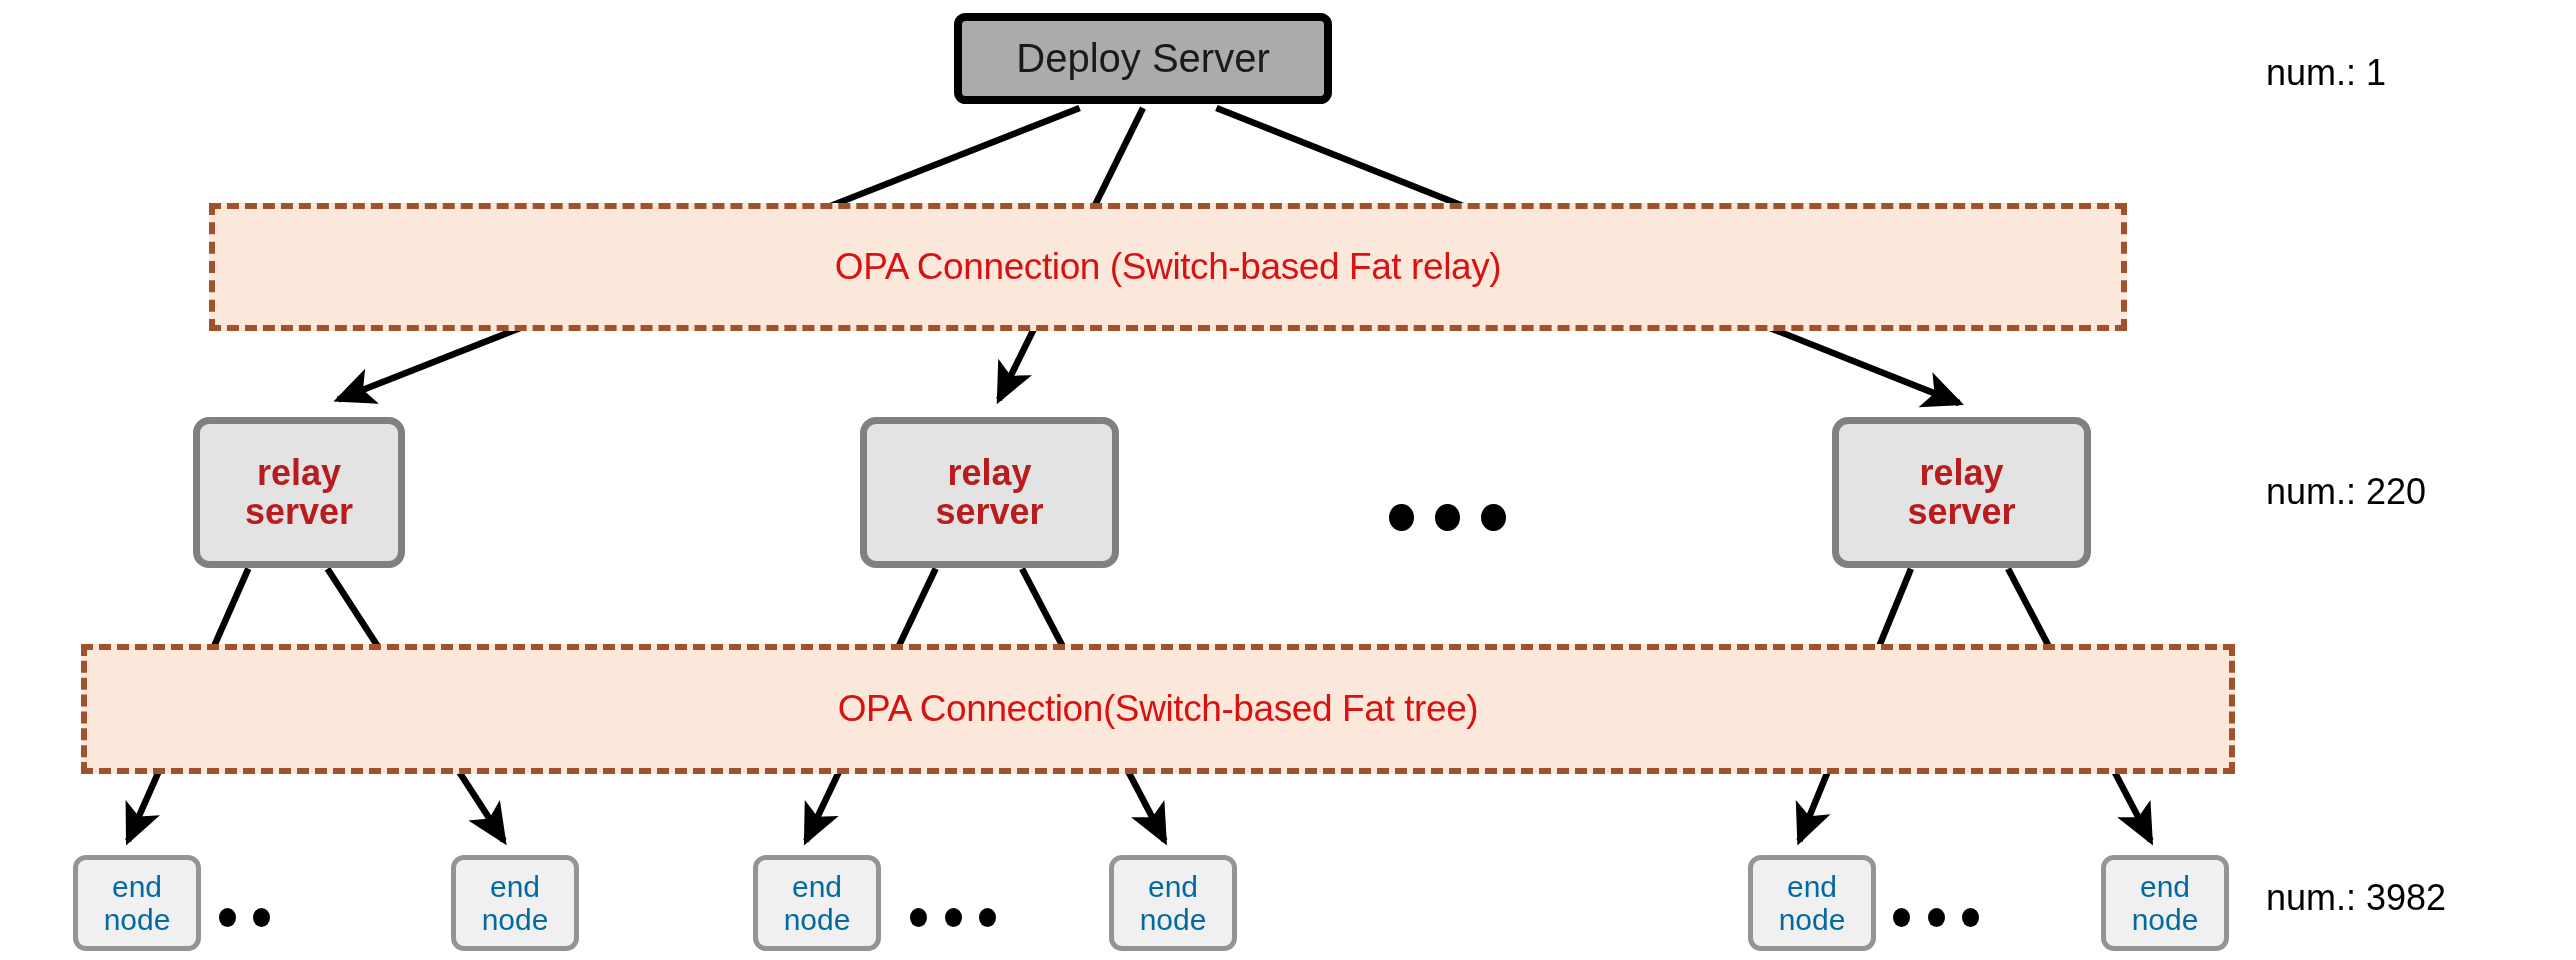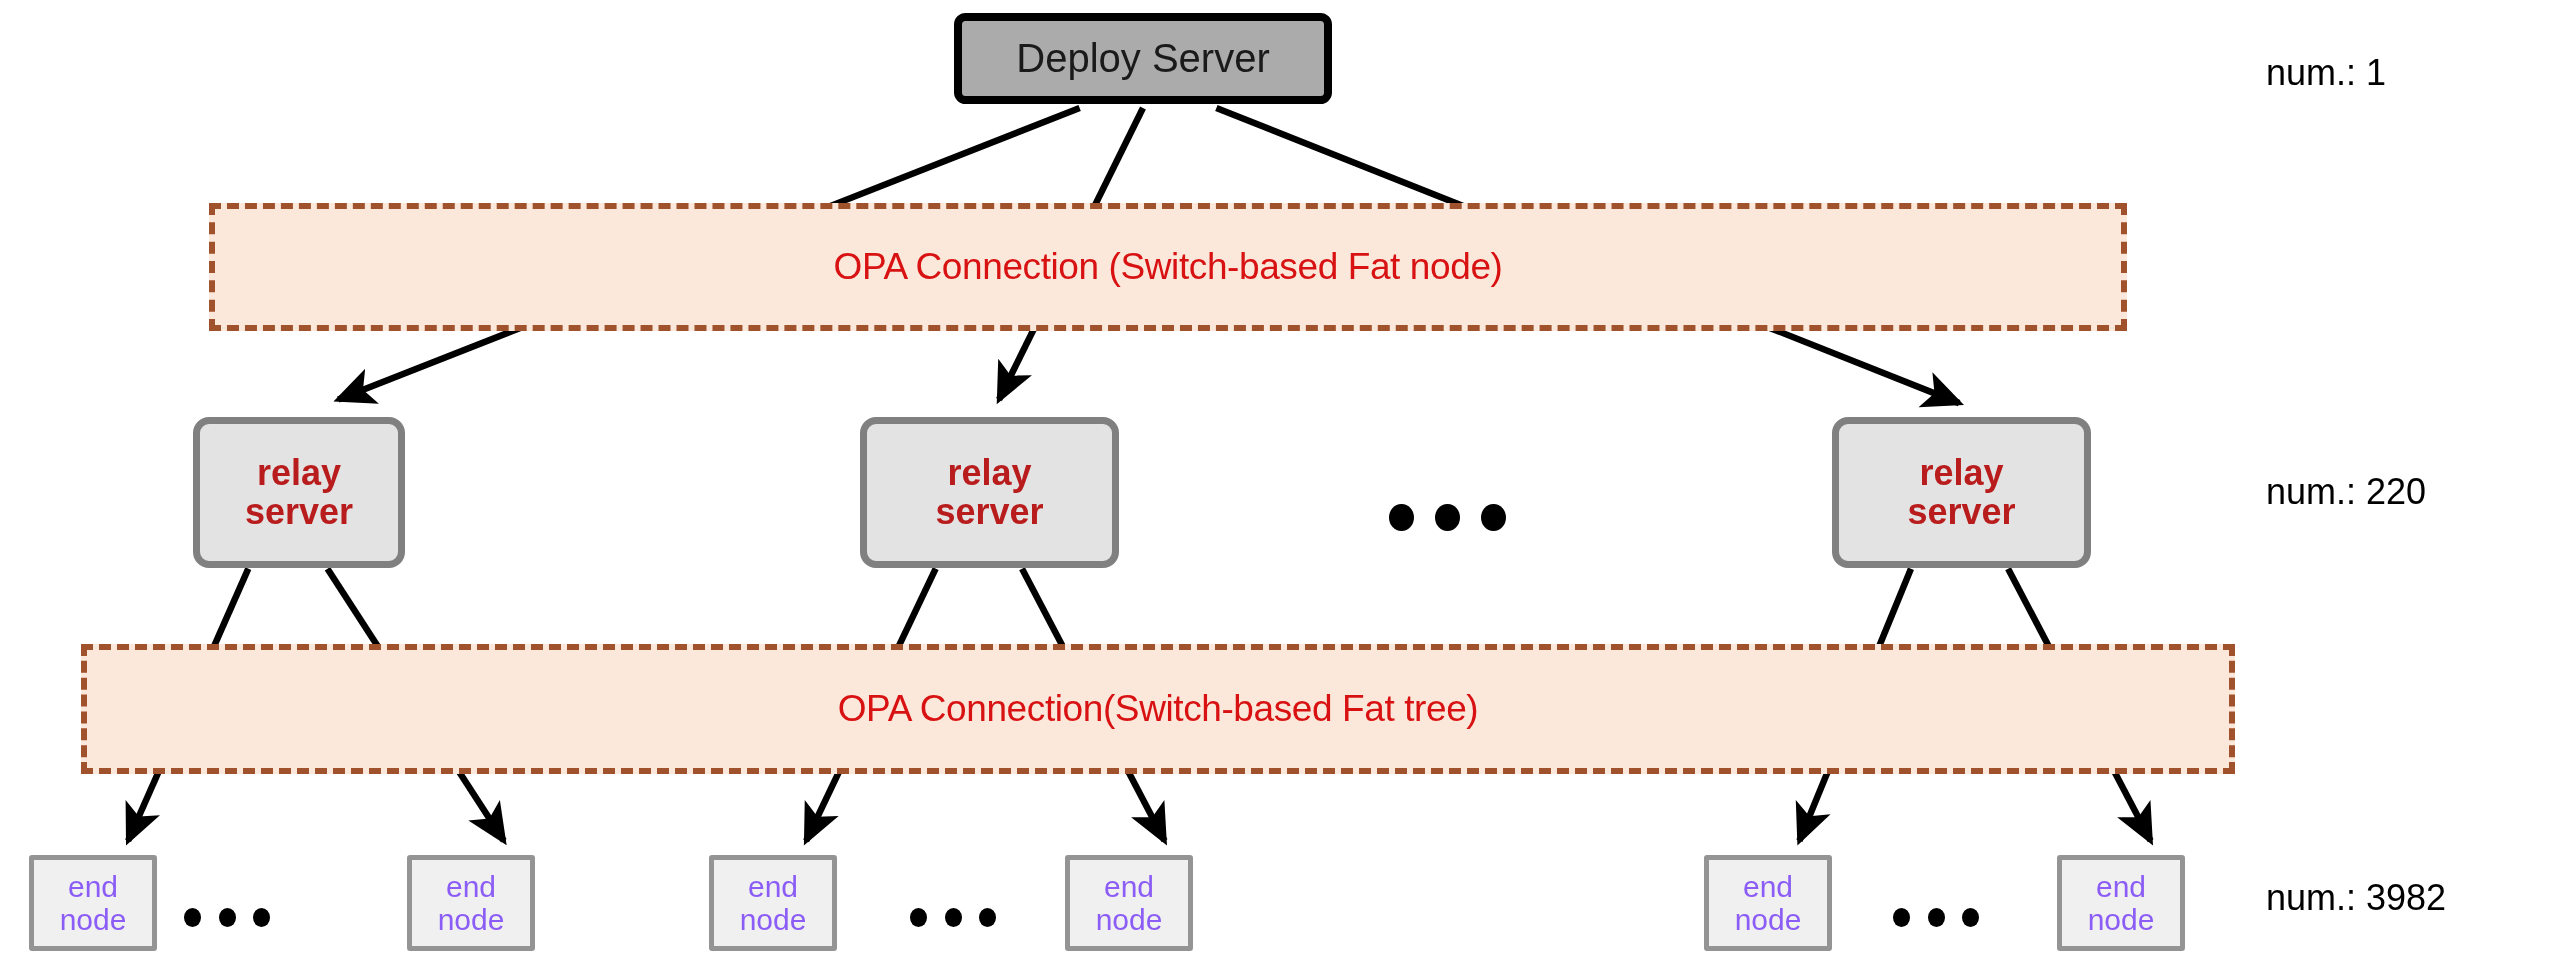--- a/index.html
+++ b/index.html
@@ -70,25 +70,26 @@
     border: 7.2px solid #808080;
     border-radius: 16px;
     color: #b91c1c;
     font-size: 36px;
     font-weight: bold;
     line-height: 1.08;
   }
   .endnode-box {
     background: #F0F0F0;
     border: 5.8px solid #949494;
-    border-radius: 3px;
-    color: #8b5cf6;
+    border-radius: 13px;
+    color: #0369a1;
     font-size: 30px;
     font-weight: 400;
     line-height: 1.1;
+    margin-left: 44px;
   }
   .box-text { display: block; }
 
   
   .ellipsis {
     position: absolute;
     display: flex;
     align-items: center;
     z-index: 4;
   }
@@ -148,21 +149,21 @@
     </g>
   </svg>
 
   <div class="node-box deploy-box" style="left:954px; top:13px; width:378px; height:91px;">
     <span class="box-text">Deploy Server</span>
   </div>
 
   <div class="count-label" style="left:2266px; top:21.6px;margin-top:30px;">num.: 1</div>
 
   <div class="opa-band" style="left:209px; top:203px; width:1918px; height:128px;">
-    <span class="band-label">OPA Connection (Switch-based Fat node)</span>
+    <span class="band-label">OPA Connection (Switch-based Fat relay)</span>
   </div>
 
   <div class="node-box relay-box" style="left:193px; top:417px; width:212px; height:151px;">
     <span>
       <span class="box-text">relay</span>
       <span class="box-text">server</span>
     </span>
   </div>
 
   <div class="node-box relay-box" style="left:860px; top:417px; width:259px; height:151px;">

